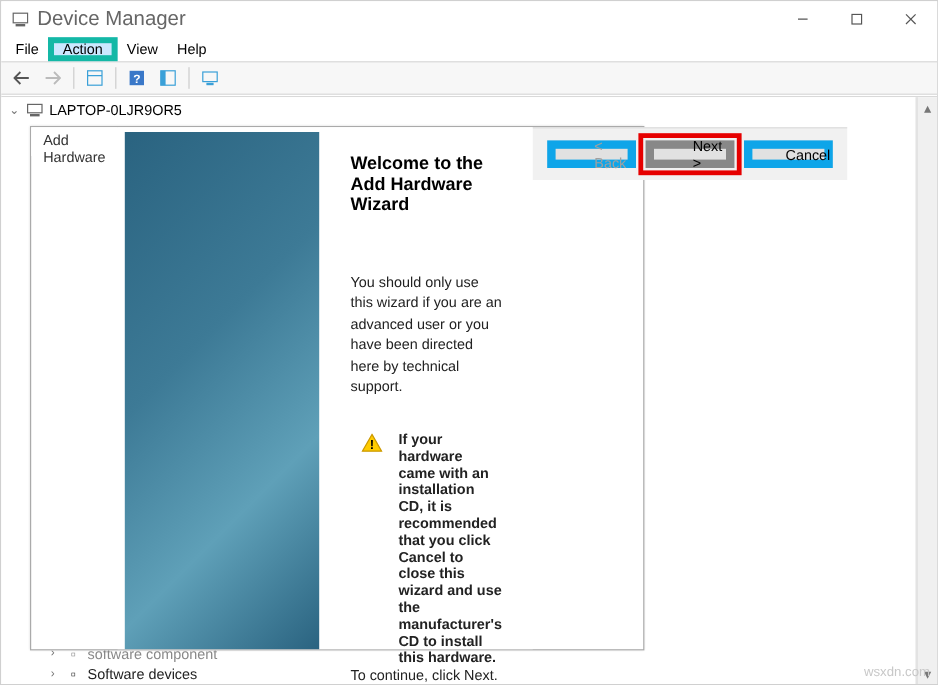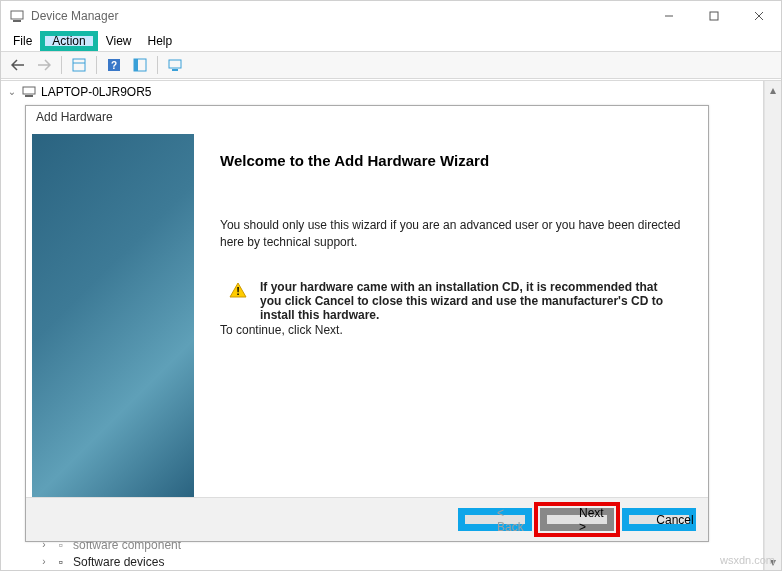--- a/index.html
+++ b/index.html
@@ -17,21 +17,21 @@
   
   .titlebar {
     height: 30px;
     display: flex;
     align-items: center;
     padding: 0 0 0 8px;
     background: #fff;
     color: #666;
   }
   .titlebar .icon { width:16px; height:16px; margin-right:6px; display:flex; align-items:center; justify-content:center;}
-  .titlebar .title { flex:1; font-size:12px; }
+  .titlebar .title { flex:1; font-size:17px; }
   .winbtns { display:flex; height:100%; }
   .winbtn { width:45px; display:flex; align-items:center; justify-content:center; color:#555;}
   .winbtn svg { stroke:#555; }
   
   .menubar {
     height: 20px;
     display:flex;
     align-items:stretch;
     padding: 0 4px;
     font-size:12px;
@@ -95,27 +95,27 @@
   }
   .tree-caret { width:10px; text-align:center; color:#777; font-size:10px;}
   .tree-icon { width:16px; height:16px; display:flex; align-items:center; justify-content:center;}
   .tree-child { padding-left:38px; }
   .tree-child .tree-row { color:#222; }
   
   .wizard {
     position:absolute;
     left:24px;
     top:104px;
-    width:684px;
+    width:512px;
     height:437px;
     background:#fff;
     border:1px solid #aaa;
     box-shadow:0 0 2px rgba(0,0,0,0.15);
     display:flex;
-    flex-direction:column;
+    flex-direction:row;
     z-index:10;
   }
   .wizard-title {
     height:24px;
     padding:4px 10px 0 10px;
     font-size:12px;
     color:#333;
     background:#fff;
   }
   .wizard-body {

